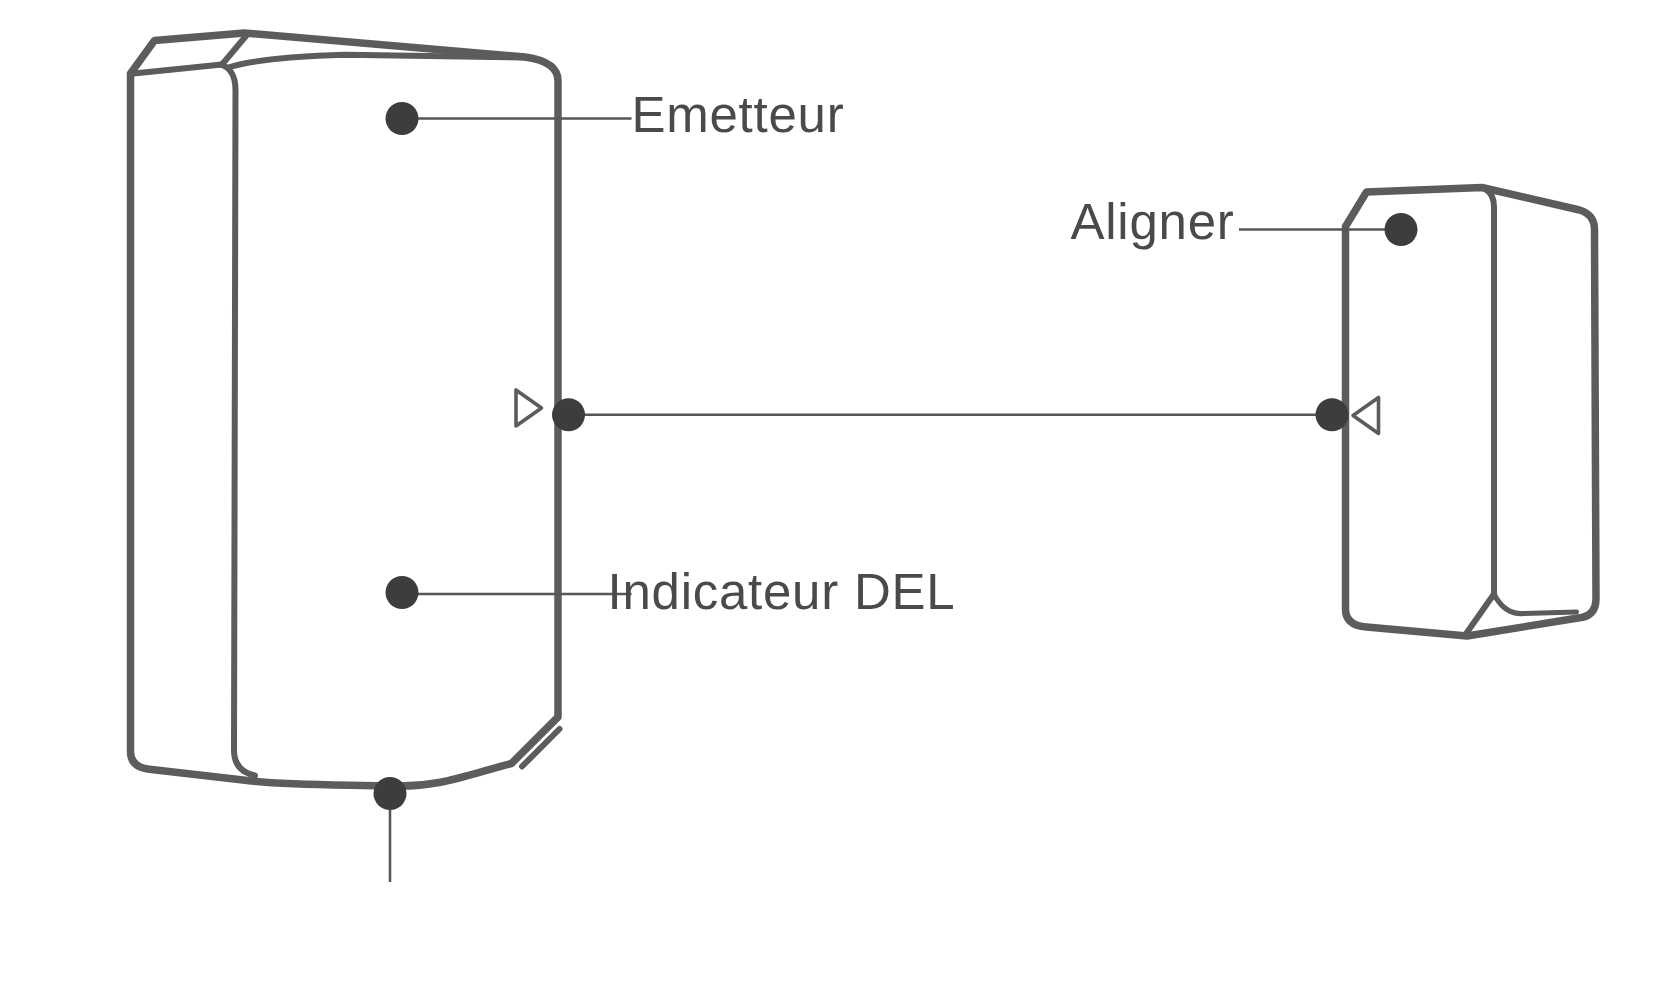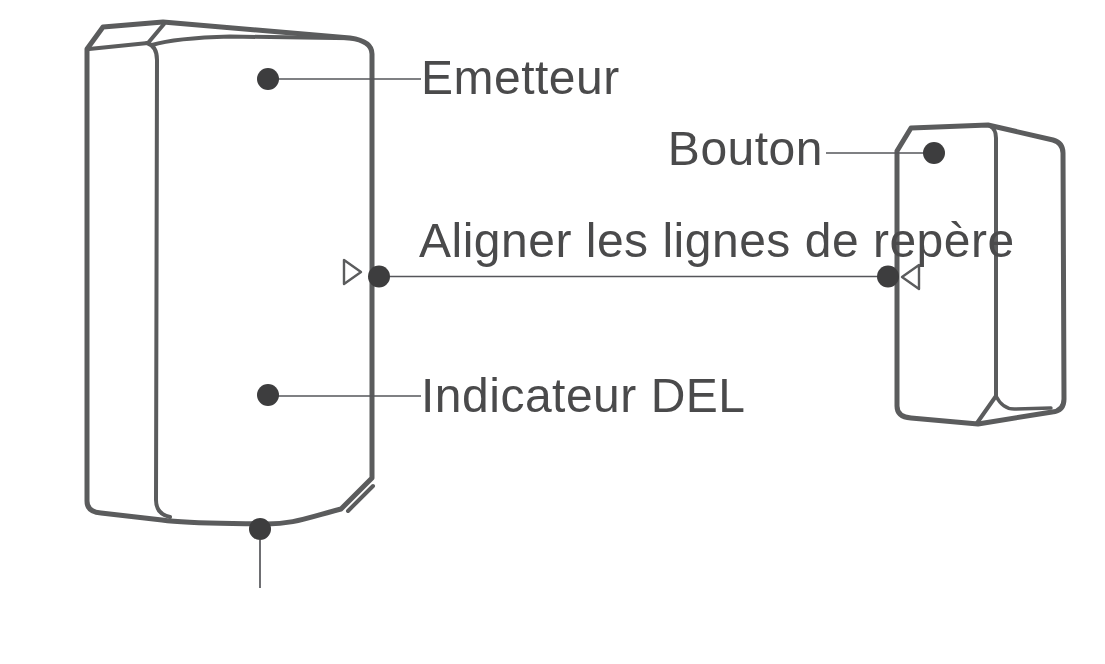--- a/index.html
+++ b/index.html
@@ -14,30 +14,30 @@
   
   .edge-thick{fill:none;stroke:var(--outline,#5b5c5d);stroke-width:5;stroke-linejoin:round;stroke-linecap:round;}
   .edge-mid{fill:none;stroke:var(--outline,#5b5c5d);stroke-width:4;stroke-linejoin:round;stroke-linecap:round;}
   .edge-thin{fill:none;stroke:var(--outline,#5b5c5d);stroke-width:3.4;stroke-linejoin:round;stroke-linecap:round;}
   .leader{fill:none;stroke:var(--leader,#55565a);stroke-width:1.7;}
   .dot{fill:var(--marker,#3d3d3e);stroke:none;}
   .tri{fill:none;stroke:var(--outline,#5b5c5d);stroke-width:2.4;stroke-linejoin:round;}
   
   .label{
     position:absolute;
-    font-size:48px;
+    font-size:34px;
     line-height:35px;
     letter-spacing:0.5px;
     color:var(--text,#4a4a4b);
     white-space:nowrap;
     text-align:center;
   }
   .label-emitter{left:421px;top:60px;}
   .label-align{left:419px;top:223px;}
-  .label-led{left:421px;top:378px;}
+  .label-led{left:405px;top:378px;}
   .label-magnet{right:282px;top:131px;}
   .label-reset{left:55px;top:596px;}
 </style>
 </head>
 <body>
 
 <div class="canvas">
 
   <svg width="1105" height="664" viewBox="0 0 1105 664">
 
@@ -100,17 +100,16 @@
       <circle class="dot" cx="260" cy="529" r="11"></circle>
     </g>
 
     <g>
       <path class="tri" d="M 344 260 L 344 284 L 361 272 Z"></path>
       <path class="tri" d="M 919 265 L 919 289 L 902 277 Z"></path>
     </g>
   </svg>
 
   <div class="label label-emitter">Emetteur</div>
-  <div class="label label-align">Aligner les lignes de repère</div>
   <div class="label label-led">Indicateur DEL</div>
-  <div class="label label-magnet">Bouton</div>
+  <div class="label label-magnet">Aligner</div>
 
 </div>
 
 </body></html>

